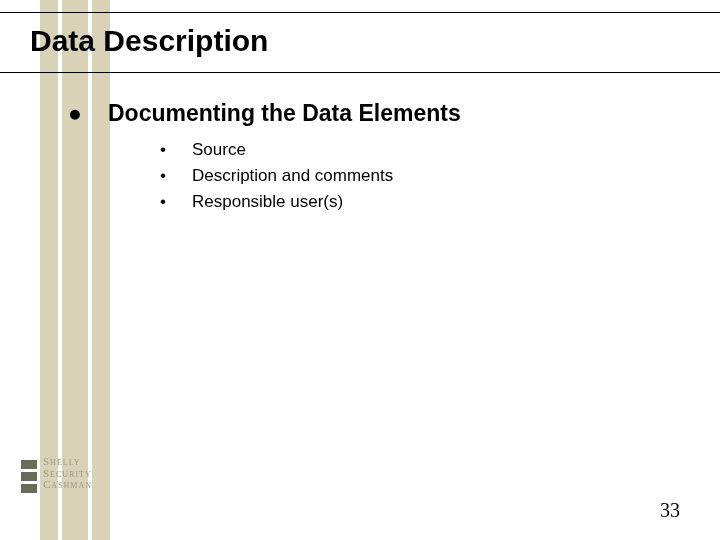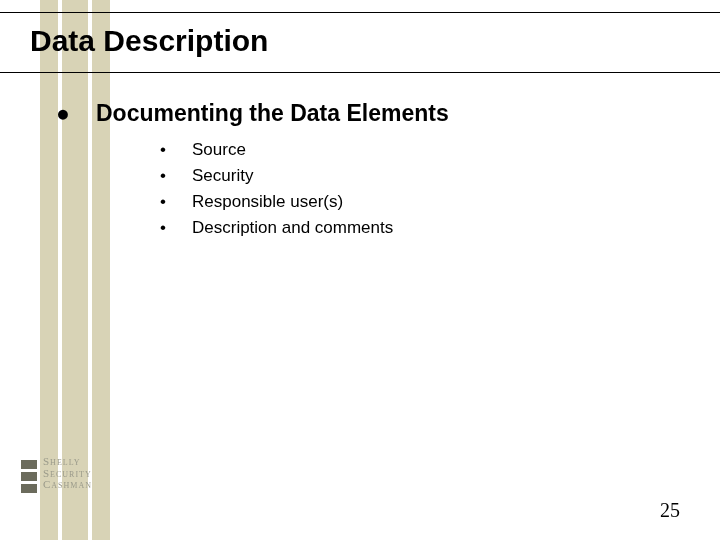--- a/index.html
+++ b/index.html
@@ -52,21 +52,21 @@
   .content {
     position: absolute;
     top: 100px;
     left: 60px;
     right: 30px;
   }
 
   .lvl1 {
     font-size: 23px;
     font-weight: bold;
-    margin: 0 0 12px 0;
+    margin: 0 0 12px 12px;
     padding-left: 36px;
     text-indent: -20px;
   }
   .lvl1 .bull { display: inline-block; width: 20px; }
 
   .lvl2 {
     font-size: 21px;
     margin: 0 0 12px 0;
     padding-left: 88px;
     text-indent: -20px;
@@ -138,36 +138,33 @@
 <div class="rule-mid"></div>
 
 <div class="content">
   <p class="lvl1">
     <span class="bull">●</span><span>Documenting the Data Elements</span>
   </p>
   <p class="lvl3">
     <span class="dot">•</span><span>Source</span>
   </p>
   <p class="lvl3">
-    <span class="dot">•</span><span>Security</span>
+    <span class="dot">•</span><span>Description and comments</span>
   </p>
   <p class="lvl3">
     <span class="dot">•</span><span>Responsible user(s)</span>
-  </p>
-  <p class="lvl3">
-    <span class="dot">•</span><span>Description and comments</span>
   </p>
 </div>
 
 <div class="logo">
   <div class="bars">
     <span></span>
       <span></span>
       <span></span>
   </div>
   <div class="txt">
     <div>Shelly</div>
     <div>Security</div>
     <div>Cashman</div>
   </div>
 </div>
 
-<div class="page-number">25</div>
+<div class="page-number">33</div>
 
 </body></html>

